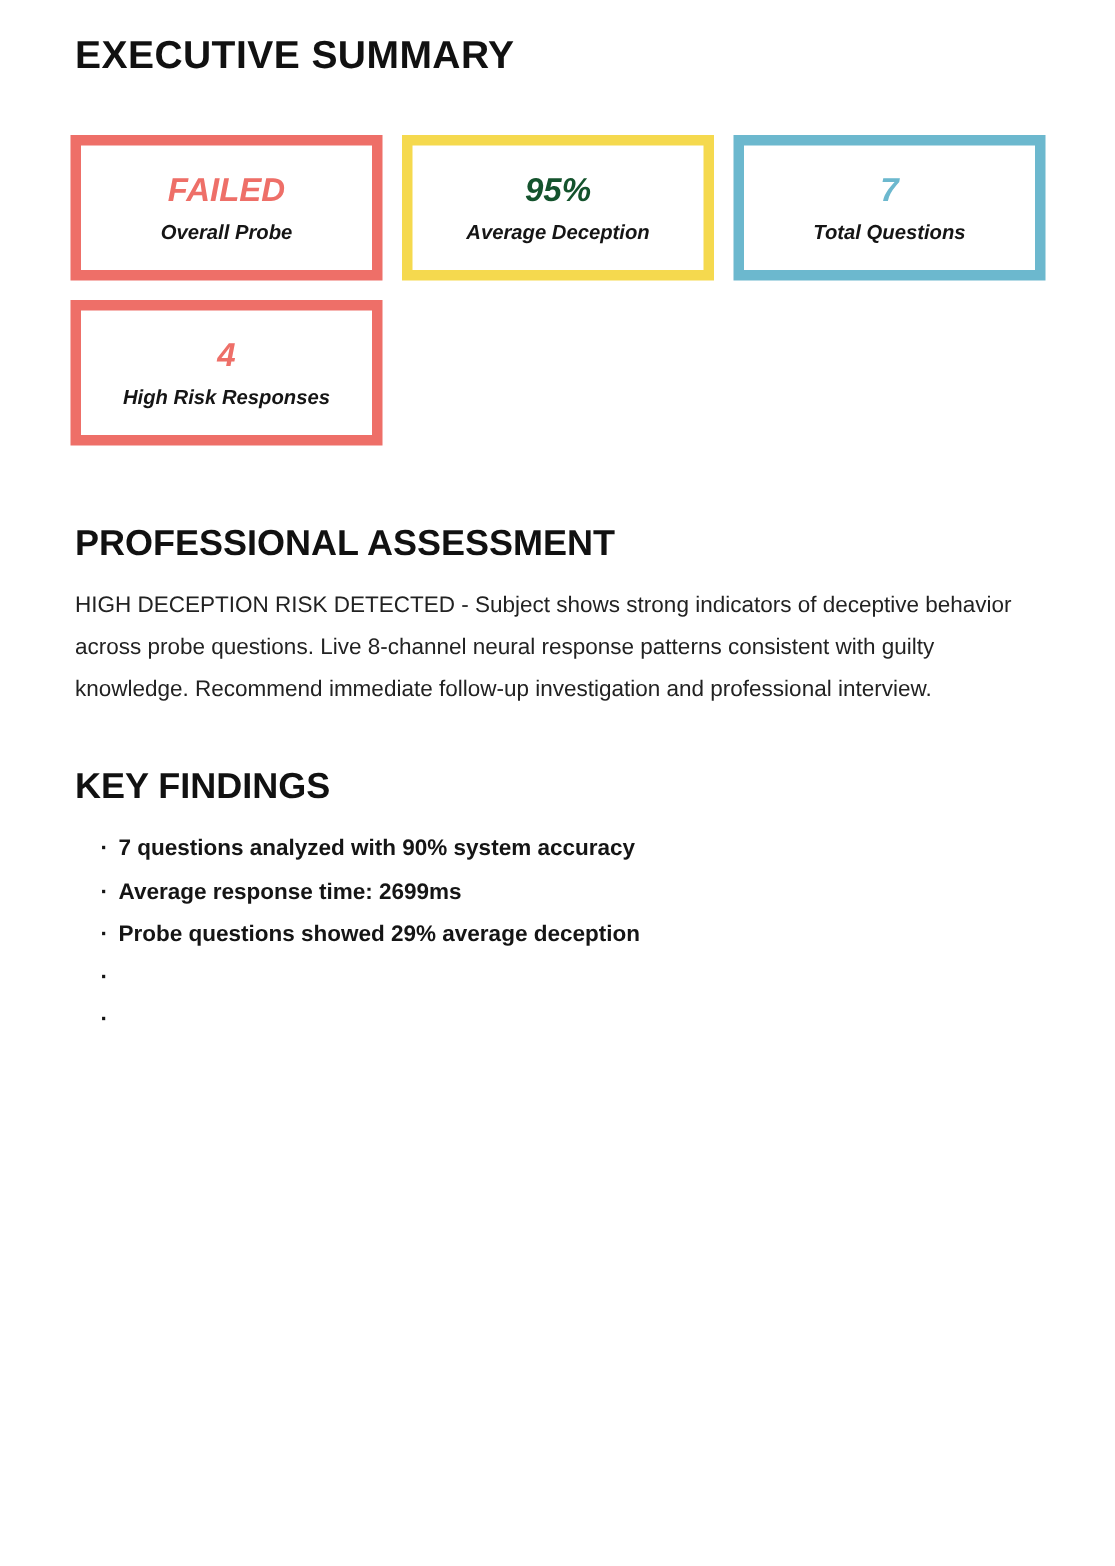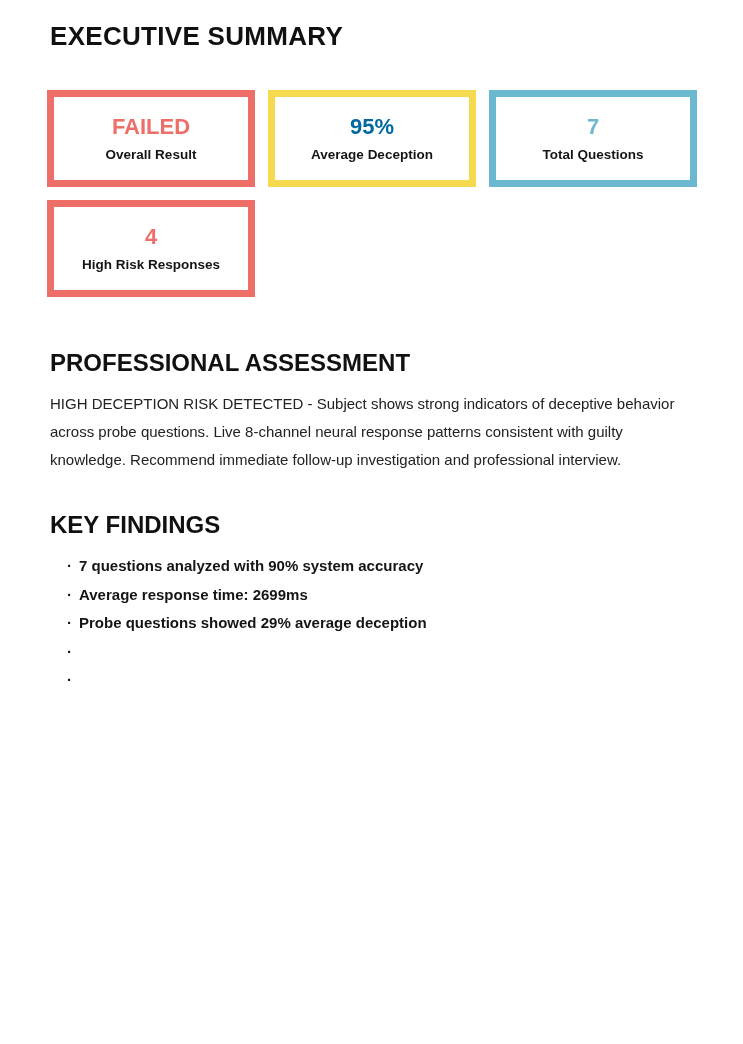--- a/index.html
+++ b/index.html
@@ -40,20 +40,21 @@
   .stat-card {
     box-sizing: border-box;
     height: 97px;
     border: 7px solid #cccccc;
     background: #ffffff;
     display: flex;
     flex-direction: column;
     align-items: center;
     justify-content: center;
     text-align: right;
+    font-style: italic;
   }
   .stat-value {
     font-size: 22px;
     font-weight: bold;
     line-height: 1;
   }
   .stat-label {
     margin-top: 10px;
     font-size: 13.5px;
     font-weight: bold;
@@ -106,24 +107,24 @@
 <body>
 
 <div class="page">
   <div class="content">
 
     <h1 class="doc-title">EXECUTIVE SUMMARY</h1>
 
     <div class="cards">
       <div class="stat-card" style="border-color: rgb(238, 111, 104);">
         <div class="stat-value" style="color: rgb(238, 111, 104);">FAILED</div>
-        <div class="stat-label">Overall Result</div>
+        <div class="stat-label">Overall Probe</div>
       </div>
       <div class="stat-card" style="border-color: rgb(245, 217, 78);">
-        <div class="stat-value" style="color: #0369a1;">95%</div>
+        <div class="stat-value" style="color: #14532d;">95%</div>
         <div class="stat-label">Average Deception</div>
       </div>
       <div class="stat-card" style="border-color: rgb(108, 184, 206);">
         <div class="stat-value" style="color: rgb(108, 184, 206);">7</div>
         <div class="stat-label">Total Questions</div>
       </div>
       <div class="stat-card" style="border-color: rgb(238, 111, 104);">
         <div class="stat-value" style="color: rgb(238, 111, 104);">4</div>
         <div class="stat-label">High Risk Responses</div>
       </div>

